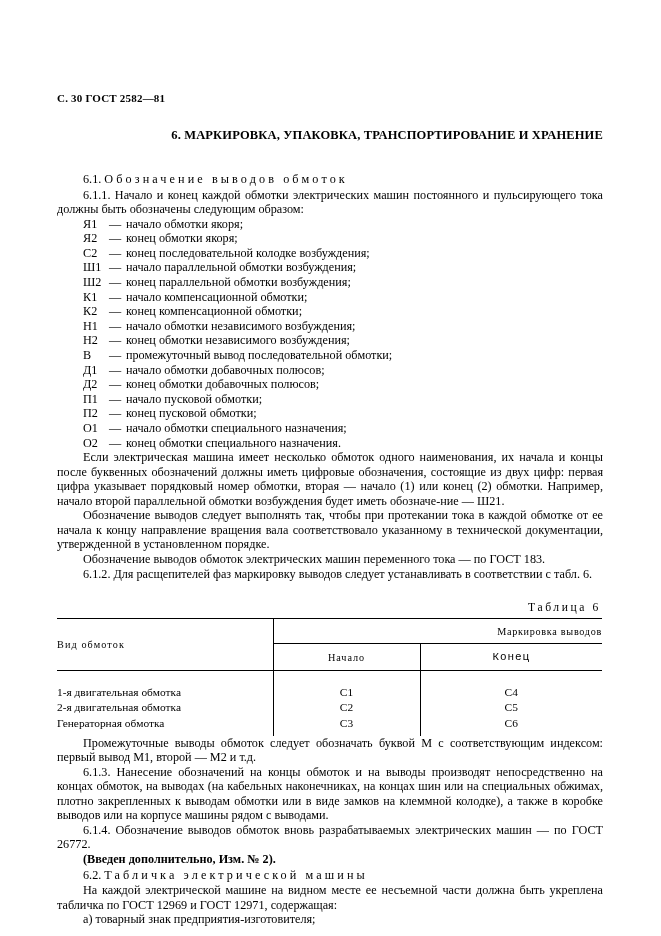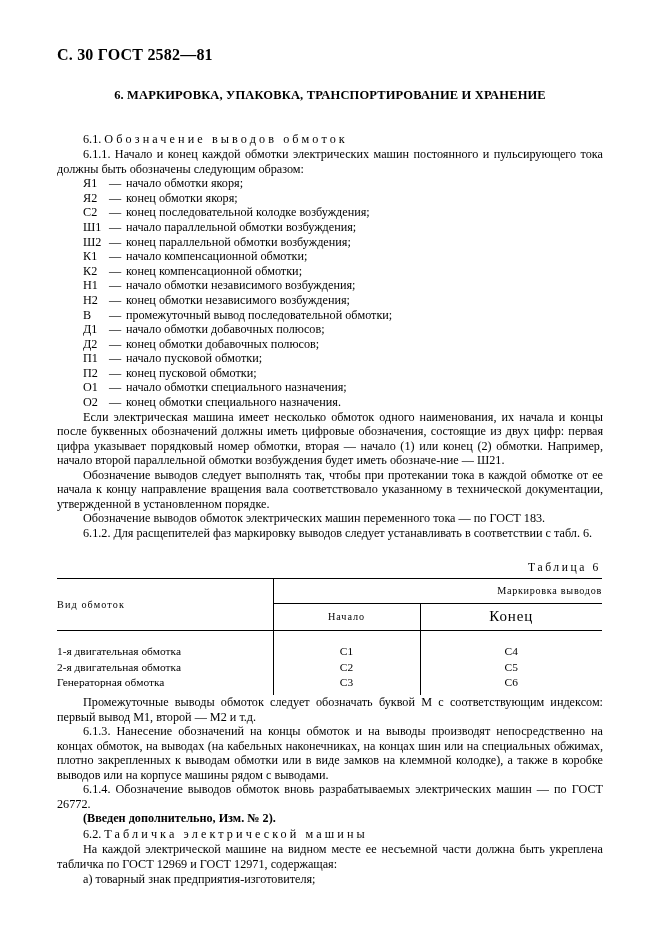--- a/index.html
+++ b/index.html
@@ -23,33 +23,33 @@
   }
   .content {
     position: absolute;
     left: 57px;
     top: 0;
     width: 546px;
   }
 
   
   .running-head {
-    font-size: 16px;
+    font-size: 11px;
     font-weight: bold;
     letter-spacing: 0.2px;
-    margin-top: 46px;
+    margin-top: 92px;
     line-height: 1.1;
     white-space: nowrap;
   }
 
   
   .section-heading {
     font-size: 12.5px;
     font-weight: bold;
-    text-align: center;
+    text-align: right;
     margin-top: 24px;
     line-height: 1.2;
     letter-spacing: 0.15px;
   }
 
   
   .spaced-heading {
     font-size: 12.2px;
     margin-top: 28px;
     line-height: 1.35;
@@ -148,23 +148,24 @@
     letter-spacing: 0.9px;
     font-size: 10.2px;
     height: 26px;
     border-right: 1.4px solid #000;
     border-bottom: 1.4px solid #000;
     margin-left: 20px;
   }
   .th-end {
     text-align: center;
     letter-spacing: 0.9px;
-    font-size: 15px;
+    font-size: 11px;
     height: 26px;
     border-bottom: 1.4px solid #000;
+    font-family: Liberation Mono, monospace;
   }
   td.body-name {
     font-size: 11.4px;
     padding-left: 26px;
     height: 15.5px;
     border-right: 1.4px solid #000;
     white-space: nowrap;
   }
   td.body-val {
     font-size: 11.4px;

